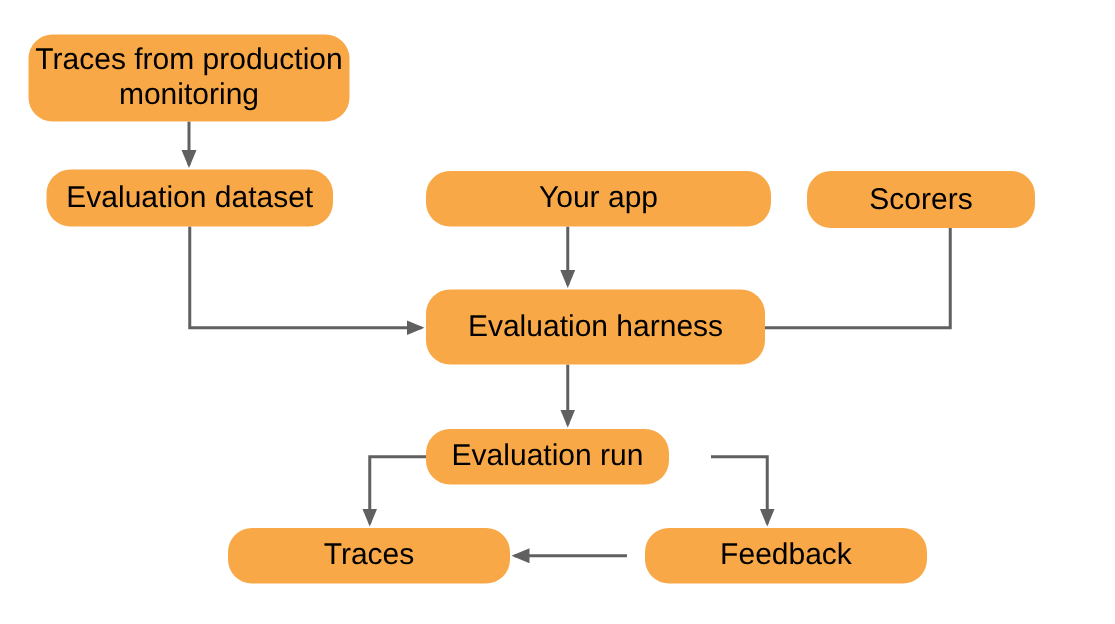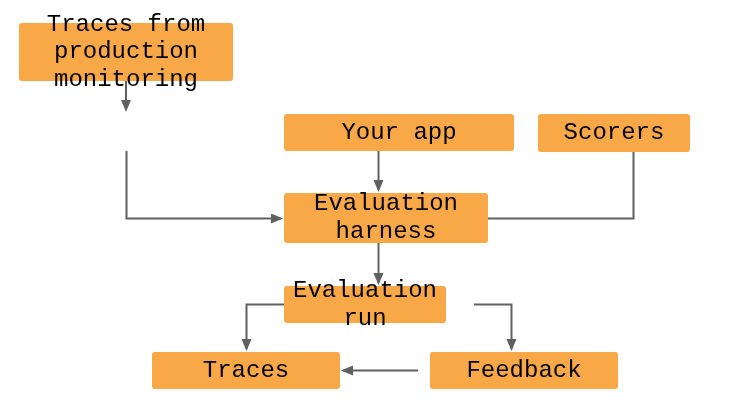--- a/index.html
+++ b/index.html
@@ -8,30 +8,29 @@
     width: 743px;
     height: 416px;
     background: var(--bg, #ffffff);
     font-family: "Liberation Sans", sans-serif;
     overflow: hidden;
   }
   .node {
     position: absolute;
     background: var(--node-fill, #F9A847);
     color: var(--node-text, #000000);
-    border-radius: 3px;
+    border-radius: 16px;
     display: flex;
     align-items: center;
     justify-content: center;
     text-align: center;
-    font-size: 24px;
+    font-size: 20px;
     line-height: 1.15;
     padding: 0 4px;
     box-sizing: border-box;
-    font-family: Liberation Mono, monospace;
   }
   .edges {
     position: absolute;
     left: 0; top: 0;
     width: 743px; height: 416px;
     pointer-events: none;
   }
   .edge {
     fill: none;
     stroke: var(--arrow, #606060);
@@ -57,30 +56,33 @@
     <path class="edge" d="M378.5,243 V283" marker-end="url(#arrow)"></path>
     <path class="edge" d="M284,304.5 H246.5 V349" marker-end="url(#arrow)"></path>
     <path class="edge" d="M474,304.5 H511.5 V349" marker-end="url(#arrow)"></path>
     <path class="edge" d="M418,370.5 H343" marker-end="url(#arrow)"></path>
   </svg>
 
   <div class="node" style="left:19px; top:23px; width:214px; height:58px;">
     <span>Traces from production monitoring</span>
   </div>
 
+  <div class="node" style="left:31px; top:113px; width:191px; height:38px;">
+    <span>Evaluation dataset</span>
+  </div>
 
   <div class="node" style="left:284px; top:114px; width:230px; height:37px;">
     <span>Your app</span>
   </div>
 
   <div class="node" style="left:538px; top:114px; width:152px; height:38px;">
     <span>Scorers</span>
   </div>
 
-  <div class="node" style="left:284px; top:193px; width:204px; height:50px;">
+  <div class="node" style="left:284px; top:193px; width:226px; height:50px;">
     <span>Evaluation harness</span>
   </div>
 
   <div class="node" style="left:284px; top:286px; width:162px; height:37px;">
     <span>Evaluation run</span>
   </div>
 
   <div class="node" style="left:152px; top:352px; width:188px; height:37px;text-align:right;">
     <span>Traces</span>
   </div>

